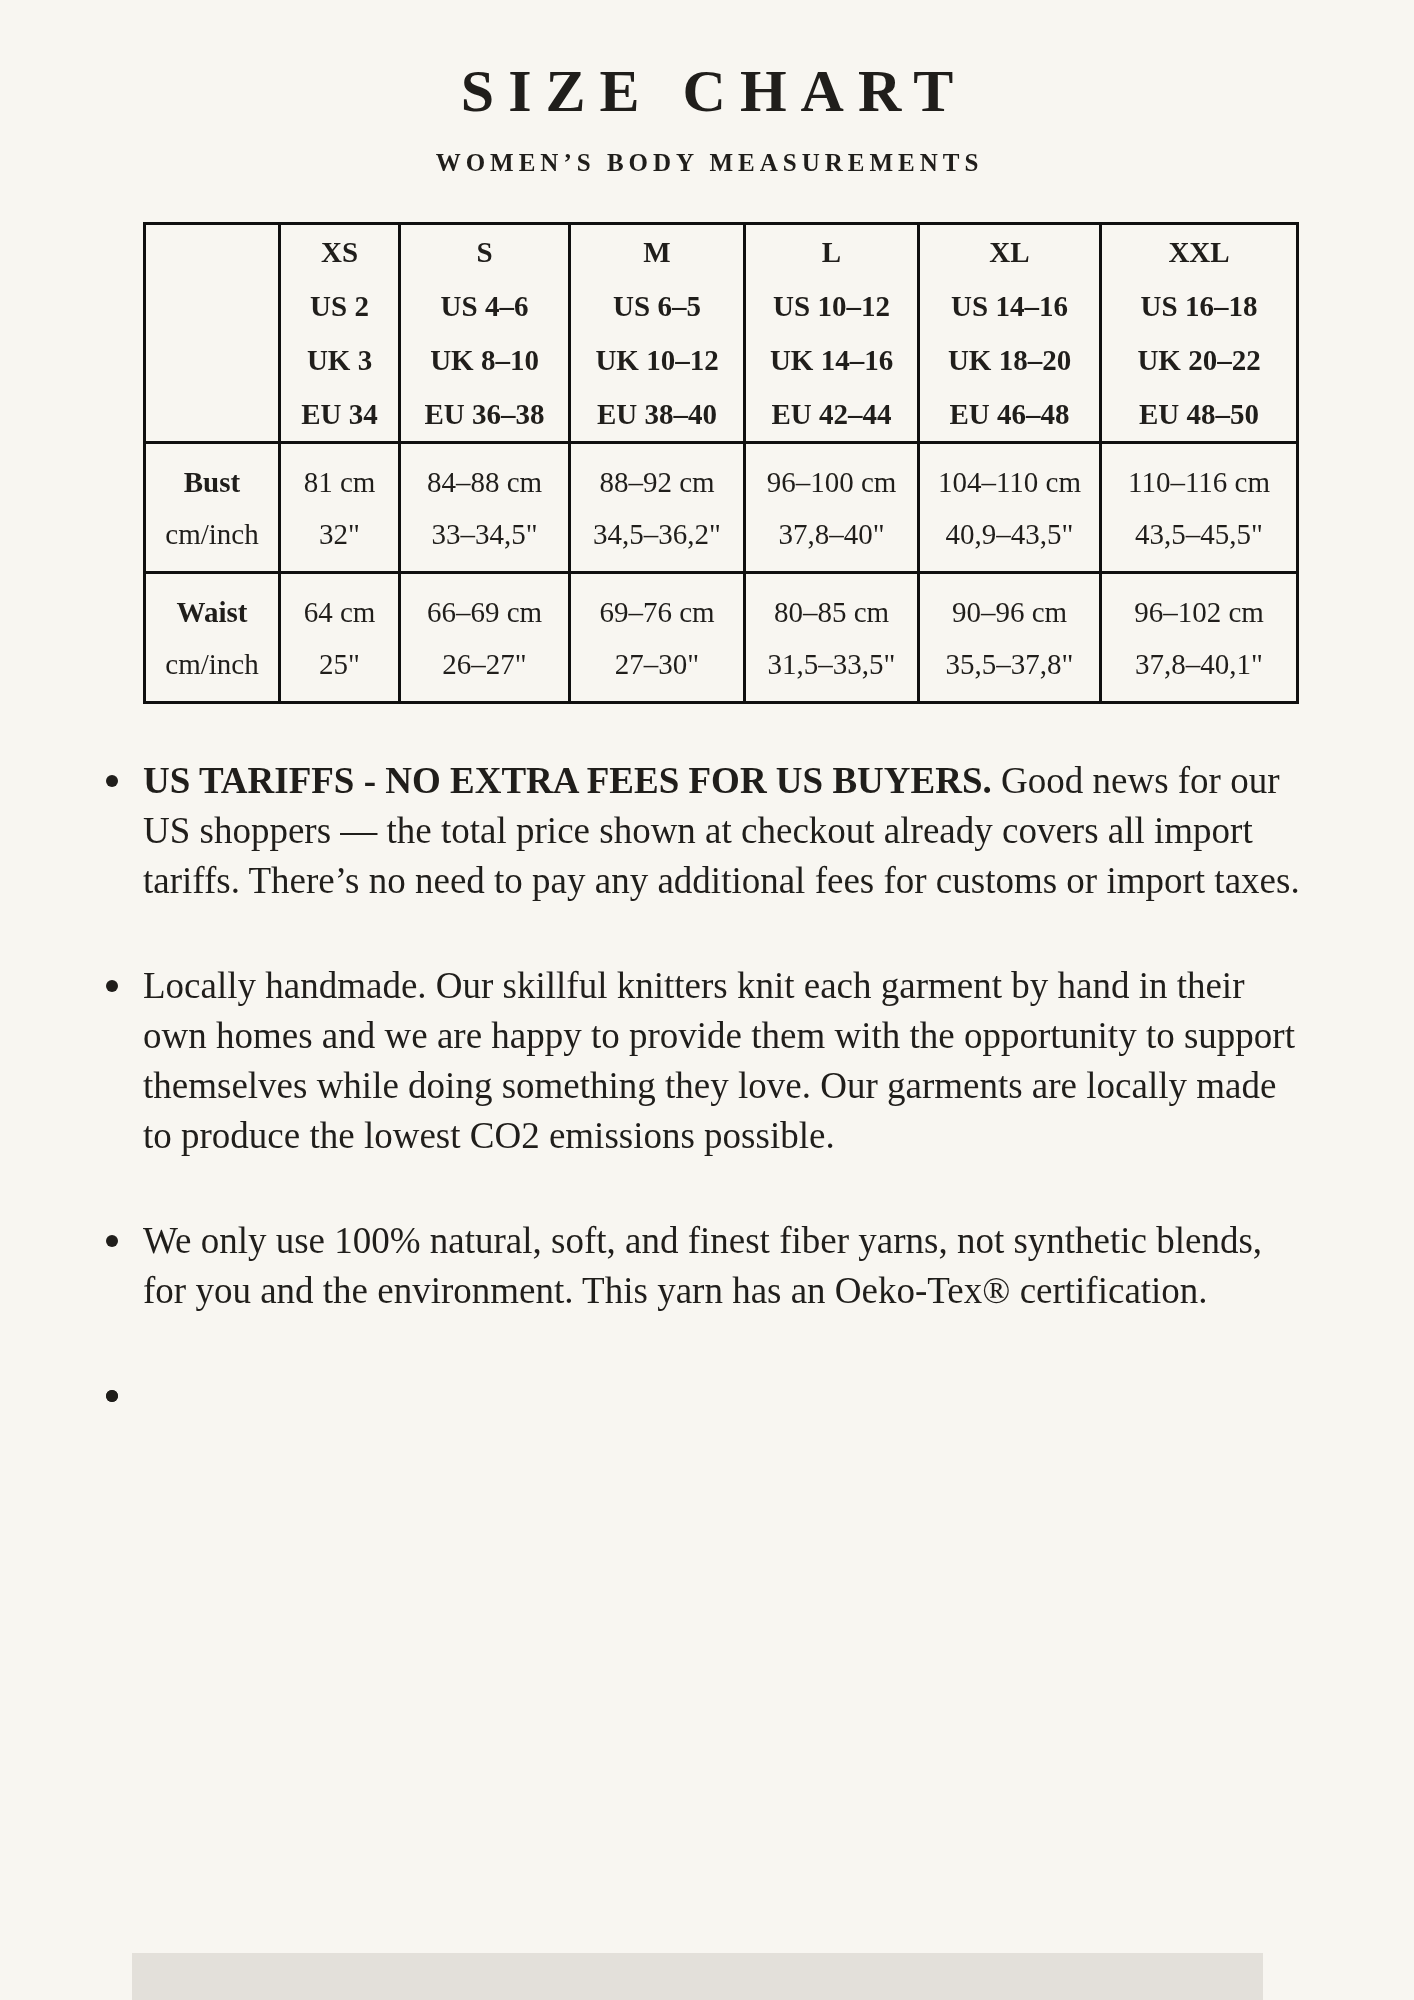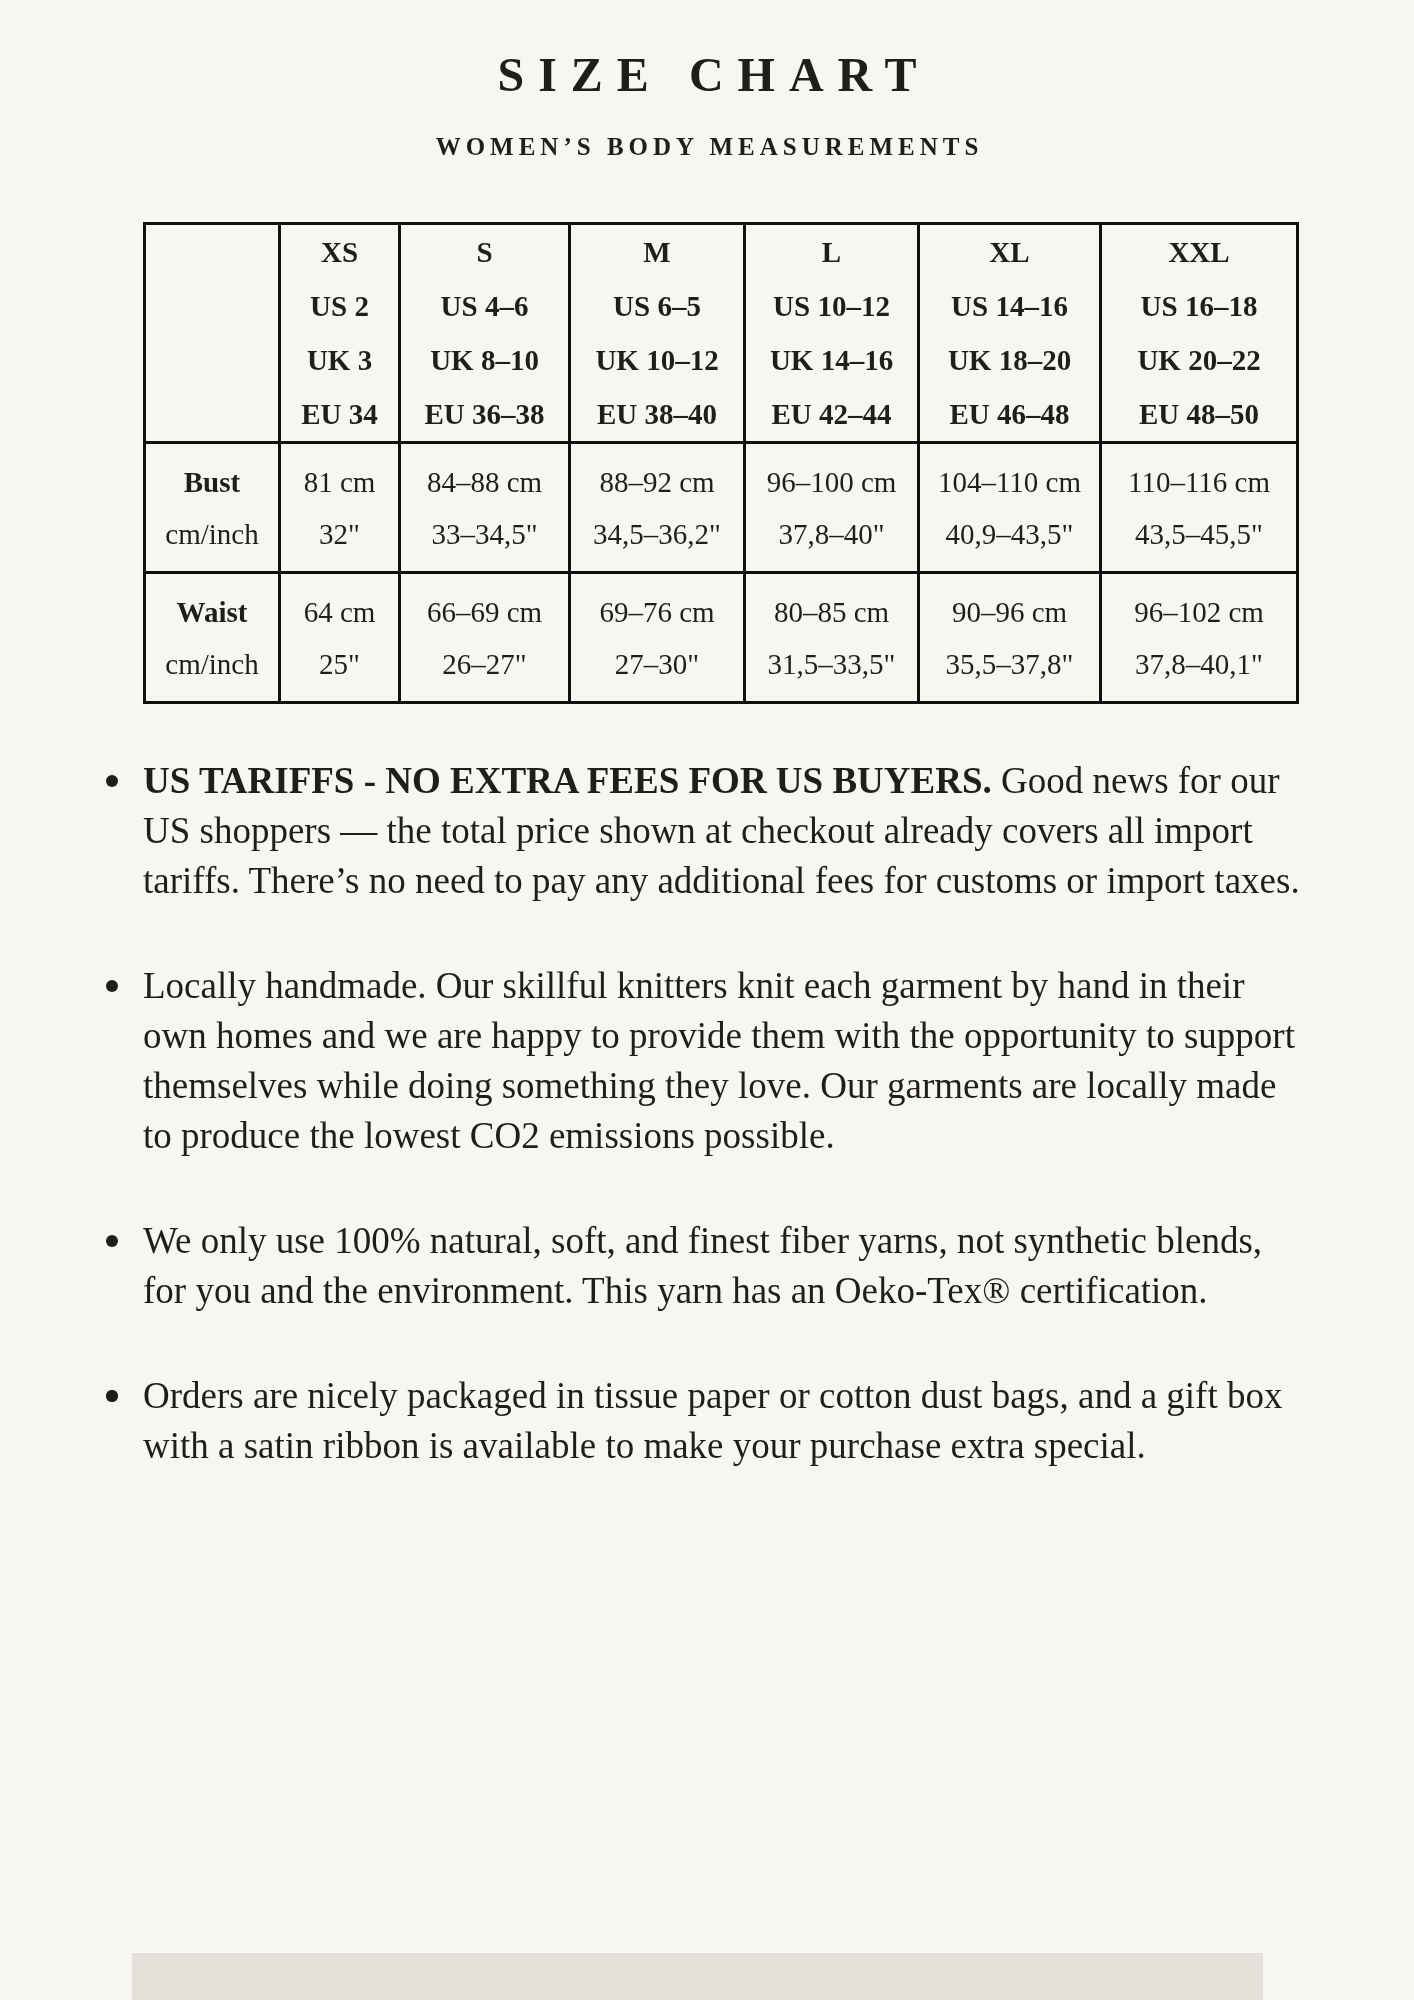--- a/index.html
+++ b/index.html
@@ -6,21 +6,21 @@
   body{
     width:1414px;height:2000px;
     background:#f8f6f1;
     color:#201e1b;
     font-family:"Liberation Serif","DejaVu Serif",serif;
     position:relative;
     overflow:hidden;
   }
   .header{ text-align:center; padding-top:52px; }
   .title{
-    margin:0; font-size:48px; line-height:46px; font-weight:bold;
+    margin:16px; font-size:60px; line-height:46px; font-weight:bold;
     letter-spacing:14px; text-indent:14px;
   }
   .subtitle{
     margin:36px 0 0 0; font-size:25px; line-height:25px; font-weight:bold;
     letter-spacing:5px; text-indent:5px;
   }
   table.size-table{
     position:absolute; left:143px; top:222px;
     border-collapse:collapse; table-layout:fixed;
     background:transparent;
@@ -179,18 +179,18 @@
           </td>
         </tr>
       </tbody>
   </table>
 
   <ul class="bullets" id="bullet-list">
       <li><span class="bullet-marker"></span><span class="bullet-lead">US TARIFFS - NO EXTRA FEES FOR US BUYERS.</span><span> Good news for our US shoppers — the total price shown at checkout already covers all import tariffs. There’s no need to pay any additional fees for customs or import taxes.</span></li>
       <li><span class="bullet-marker"></span><span>Locally handmade. Our skillful knitters knit each garment by hand in their own homes and we are happy to provide them with the opportunity to support themselves while doing something they love. Our garments are locally made to produce the lowest CO2 emissions possible.</span></li>
       <li><span class="bullet-marker"></span><span>We only use 100% natural, soft, and finest fiber yarns, not synthetic blends, for you and the environment. This yarn has an Oeko-Tex® certification.</span></li>
       <li><span class="bullet-marker"></span></li>
-      <li><span class="bullet-marker"></span><span>Orders are nicely packaged in tissue paper or cotton dust bags, and a gift box with a satin ribbon is available to make your purchase extra special.</span></li>
+      <li><span class="bullet-marker"></span></li>
     </ul>
 
   <div class="grey-band"></div>
 
 </div>
 
 </body></html>

